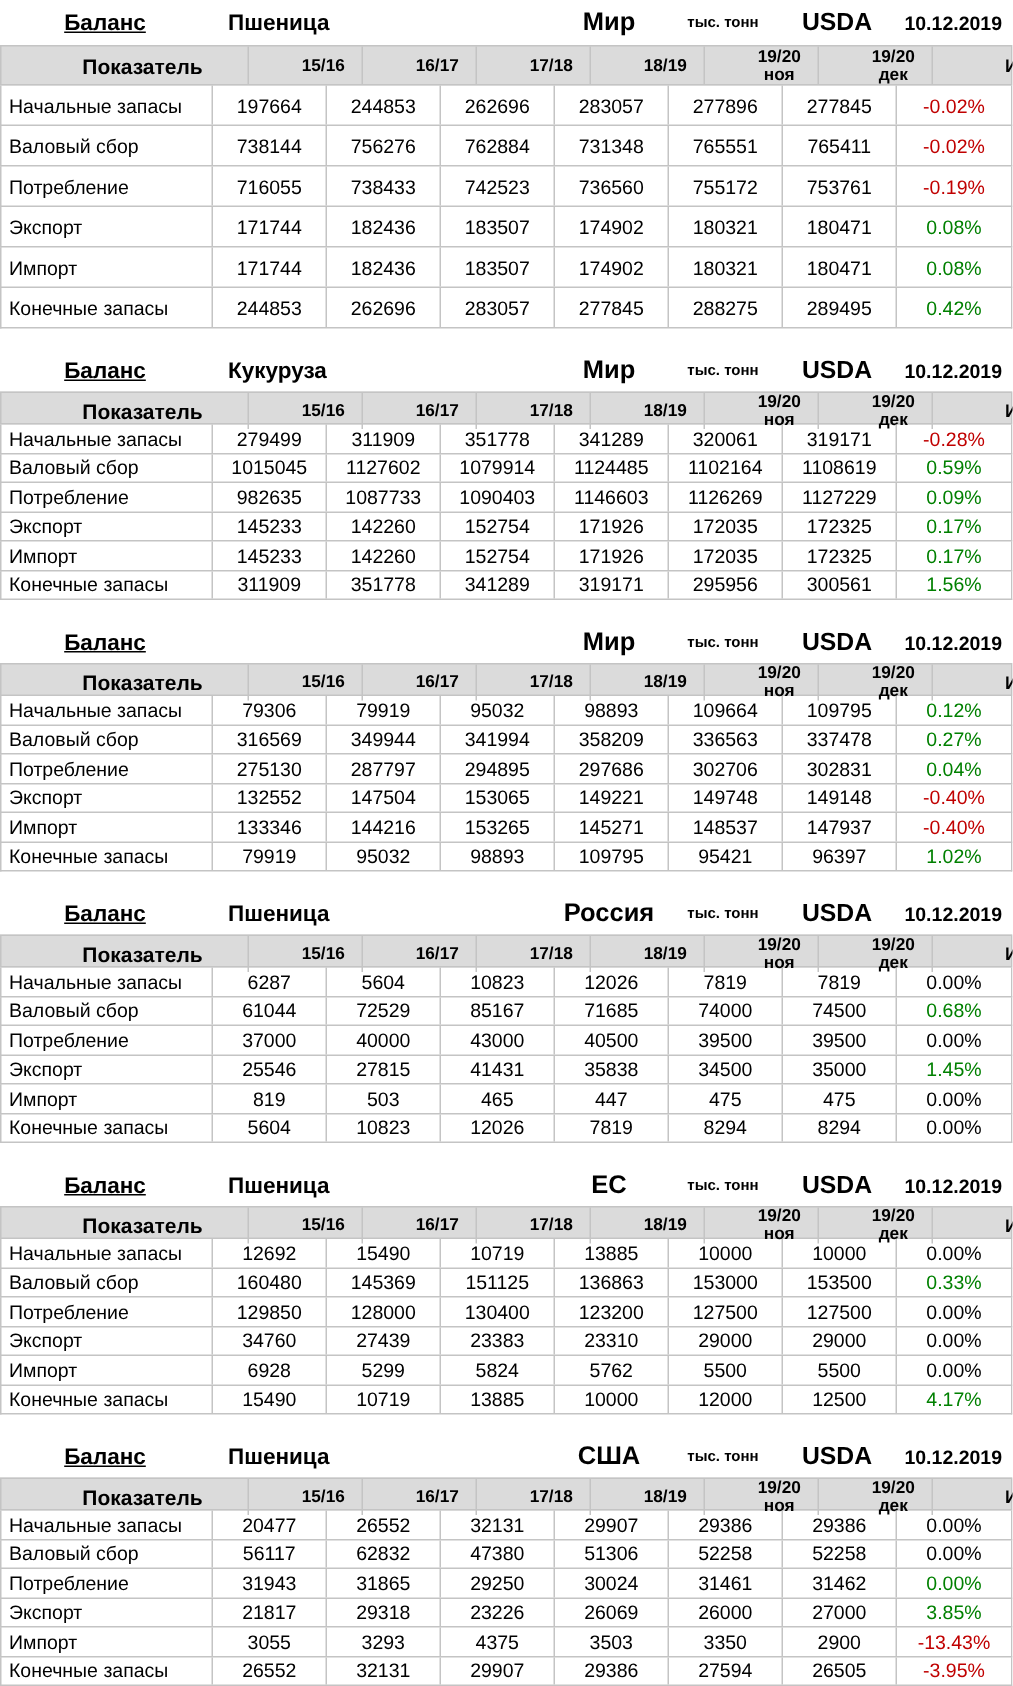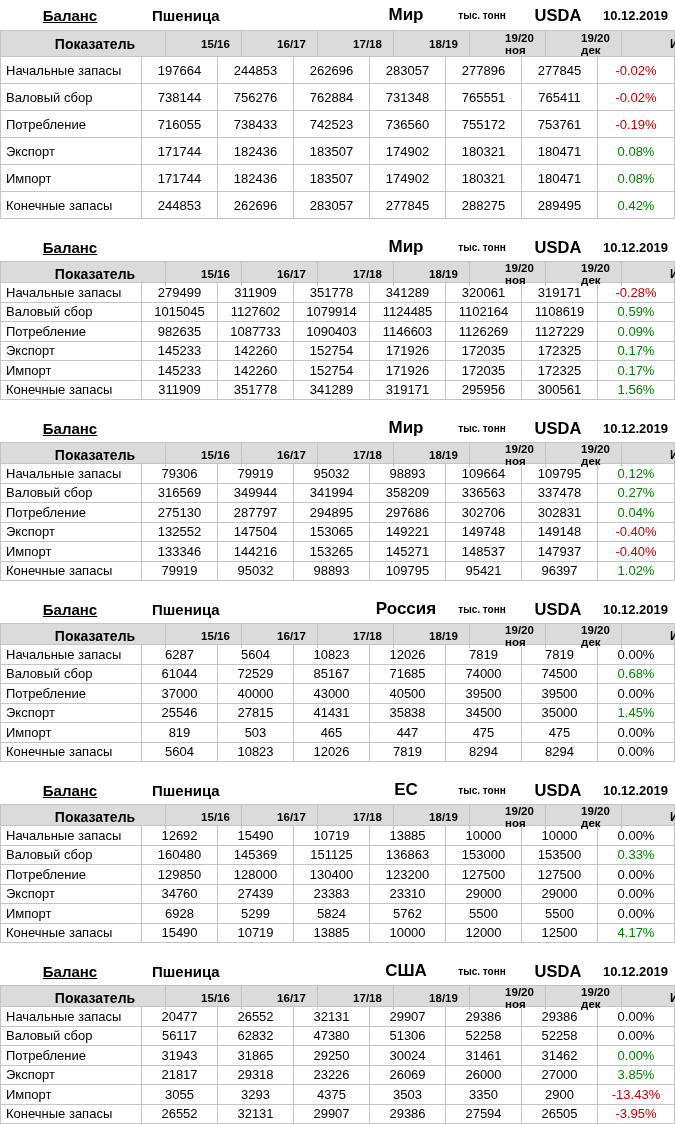--- a/index.html
+++ b/index.html
@@ -38,21 +38,21 @@
   .t-date{grid-column:8;text-align:center;font-size:13px;white-space:nowrap;}
 
   
   .header-row{
     height:22px;
     background:var(--hbg);
     border:1px solid var(--grid);
     font-weight:bold;
   }
   .balance-table.first .header-row{height:27px;}
-  .hcell{text-align:left;font-size:11.5px;align-self:stretch;display:flex;align-items:center;justify-content:center;padding-left:48px;}
+  .hcell{text-align:center;font-size:11.5px;align-self:stretch;display:flex;align-items:center;justify-content:center;padding-left:48px;}
   .hcell + .hcell{border-left:1px solid var(--grid);margin-left:24px;}
   .h-indicator{font-size:14px;}
   .h-change{font-size:12px;}
 
   
   .data-row{
     height:19.5px;
     border-left:1px solid var(--grid);
     border-right:1px solid var(--grid);
     border-bottom:1px solid var(--grid);
@@ -156,20 +156,21 @@
           <div class="cell value-cell">288275</div>
           <div class="cell value-cell">289495</div>
           <div class="cell change-cell positive">0.42%</div>
       </div>
       </div>
   </section>
 
   <section class="balance-table">
     <div class="grid-row title-row">
       <div class="t-balance">Баланс</div>
+      <div class="t-commodity">Кукуруза</div>
       <div class="t-region">Мир</div>
       <div class="t-units">тыс. тонн</div>
       <div class="t-source">USDA</div>
       <div class="t-date">10.12.2019</div>
     </div>
     <div class="grid-row header-row">
       <div class="hcell h-indicator">Показатель</div>
       <div class="hcell">15/16</div>
       <div class="hcell">16/17</div>
       <div class="hcell">17/18</div>

